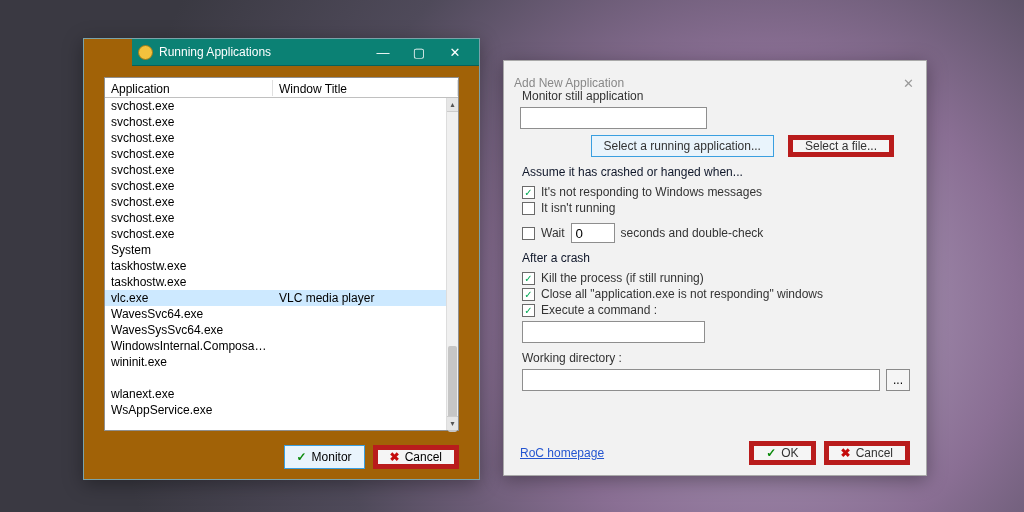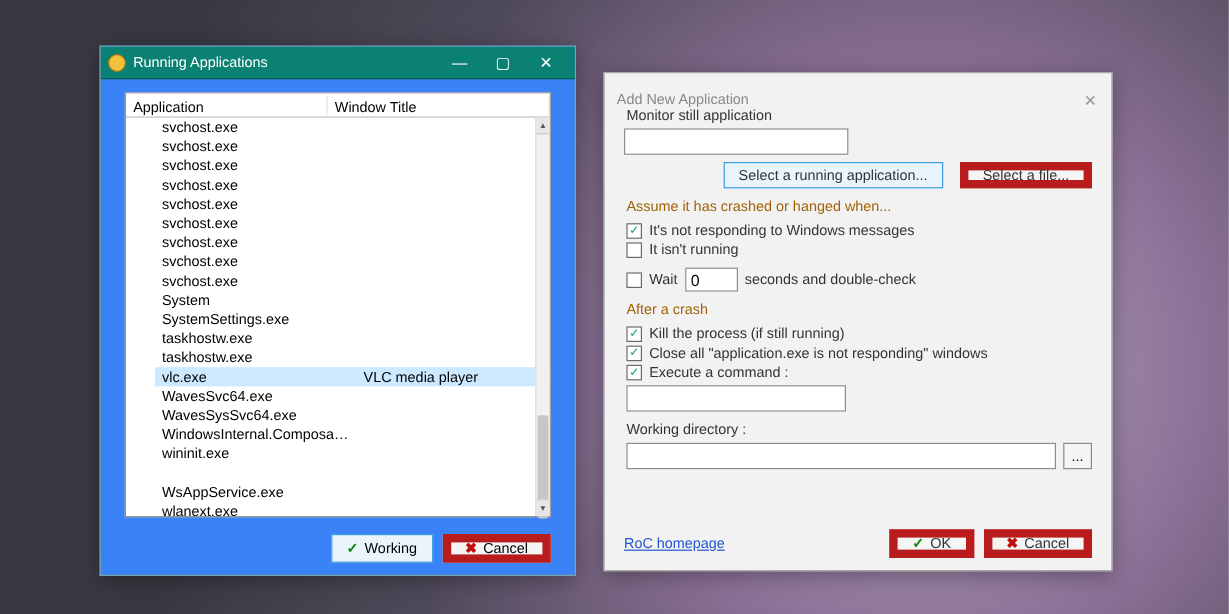--- a/index.html
+++ b/index.html
@@ -4,22 +4,23 @@
 <style>
   * { box-sizing: border-box; font-family: "Segoe UI", Tahoma, sans-serif; }
   html,body { margin:0; padding:0; width:1024px; height:512px; overflow:hidden; }
   body {
     background: radial-gradient(circle at 75% 60%, #b5a5c2 0%, #8a6f94 30%, #4f4a5a 55%, #3a3942 80%);
     position:relative;
   }
   
   .win-a {
     position:absolute; left:83px; top:38px; width:397px; height:442px;
-    background:#3b82f6; border:1px solid #7aa3aa;
+    background:#a16207; border:1px solid #7aa3aa;
     box-shadow:0 4px 18px rgba(0,0,0,0.35);
+    padding-left:48px;
   }
   .titlebar {
     height:27px; background:#0b8174; color:#fff;
     display:flex; align-items:center; padding:0 6px 0 6px; font-size:12px;
     border-bottom:1px solid #07615a;
   }
   .titlebar .app-ico {
     width:15px; height:15px; border-radius:50%;
     background:#f3c23d; border:1px solid #a17c18; margin-right:6px;
     display:inline-block;
@@ -39,40 +40,39 @@
     align-items:center;
   }
   .list-header .col {
     padding:2px 6px 0 6px; border-right:1px solid #e0e0e0;
   }
   .col-app { width:168px; }
   .col-title { flex:1; }
   .list-body {
     position:absolute; top:20px; bottom:0; left:0; right:0; overflow:hidden;
     font-size:12px;
-    margin-left:24px;
   }
   .row { display:flex; height:16px; line-height:16px; cursor:default; }
   .row .c1 { width:168px; padding-left:6px; white-space:nowrap; overflow:hidden; text-overflow:ellipsis; }
   .row .c2 { flex:1; padding-left:6px; }
   .row.selected { background:#cde9ff;justify-content:center; }
   .scrollbar-v {
     position:absolute; right:0; top:20px; bottom:0; width:12px; background:#f0f0f0;
     border-left:1px solid #ddd;
   }
   .sb-arrow { height:14px; background:#e6e6e6; display:flex; align-items:center; justify-content:center; font-size:8px; color:#555;}
   .sb-arrow:first-child { border-bottom:1px solid #ccc; }
   .sb-arrow:last-child { position:absolute; bottom:0; left:0; right:0; border-top:1px solid #ccc;}
   .sb-thumb { position:absolute; left:1px; right:1px; top:248px; height:86px; background:#c6c6c6; border-radius:2px; }
   .win-a .btnbar {
     position:absolute; bottom:10px; right:20px; display:flex; gap:8px;
   }
   .std-btn {
     height:24px; padding:0 12px; font-size:12px; background:#f5f5f5;
-    border:7px solid #b91c1c; display:flex; align-items:center; gap:5px; cursor:pointer;
+    border:5px solid #b91c1c; display:flex; align-items:center; gap:5px; cursor:pointer;
   }
   .std-btn.primary { border:1px solid #3a9fe0; background:#e9f4fc; }
   .ico-check { color:#0a8a0a; font-weight:bold; }
   .ico-cross { color:#c40c0c; font-weight:bold; }
 
   
   .win-b {
     position:absolute; left:503px; top:60px; width:424px; height:416px;
     background:#f2f2f2; border:1px solid #a9a9a9;
     box-shadow:0 4px 18px rgba(0,0,0,0.35);
@@ -82,23 +82,23 @@
     height:24px; padding:20px 8px 0 10px; font-size:12px; color:#888;
     display:flex; align-items:center;text-align:right;
   }
   .win-b .dlg-title .spacer{flex:1;}
   .win-b .close-x { color:#999; cursor:pointer; font-size:13px; padding:0 4px;}
   .sec-label { margin:4px 0 4px 18px; }
   .txtbox {
     margin:0 16px 6px 16px;
     height:22px; border:1px solid #8e8e8e; background:#fff; padding:0 4px;
   }
-  .btnrow-a { display:flex; gap:14px; justify-content:flex-end; margin:0 16px 8px 0;}
+  .btnrow-a { display:flex; gap:14px; justify-content:flex-end; margin:0 32px 8px 0;}
   .btnrow-a .std-btn { height:22px; }
-  .section-head { margin:8px 0 6px 18px; color:#a16207;}
+  .section-head { margin:8px 0 6px 18px; color:#0f172a;}
   .chkline { display:flex; align-items:center; gap:6px; margin:2px 0 2px 18px; }
   .chkbox {
     width:13px; height:13px; border:1px solid #6a6a6a; background:#fff;
     display:inline-flex; align-items:center; justify-content:center; font-size:10px; color:#0a5;
   }
   .chkbox.off { color:transparent; }
   .waitline { display:flex; align-items:center; gap:6px; margin:8px 0 4px 18px; }
   .numbox { width:44px; height:20px; border:1px solid #8e8e8e; background:#fff; padding:0 4px; }
   .wide-txt {
     margin:2px 16px 6px 18px; height:22px; border:1px solid #8e8e8e; background:#fff;
@@ -166,24 +166,20 @@
         </div>
         <div class="row">
           <div class="c1">svchost.exe</div>
           <div class="c2"></div>
         </div>
         <div class="row">
           <div class="c1">System</div>
           <div class="c2"></div>
         </div>
         <div class="row">
-          <div class="c1">SystemSettings.exe</div>
-          <div class="c2"></div>
-        </div>
-        <div class="row">
           <div class="c1">taskhostw.exe</div>
           <div class="c2"></div>
         </div>
         <div class="row">
           <div class="c1">taskhostw.exe</div>
           <div class="c2"></div>
         </div>
         <div class="row selected">
           <div class="c1">vlc.exe</div>
           <div class="c2">VLC media player</div>
@@ -201,39 +197,39 @@
           <div class="c2"></div>
         </div>
         <div class="row">
           <div class="c1">wininit.exe</div>
           <div class="c2"></div>
         </div>
         <div class="row">
           <div class="c2"></div>
         </div>
         <div class="row">
+          <div class="c1">wlanext.exe</div>
+          <div class="c2"></div>
+        </div>
+        <div class="row">
           <div class="c1">WsAppService.exe</div>
-          <div class="c2"></div>
-        </div>
-        <div class="row">
-          <div class="c1">wlanext.exe</div>
           <div class="c2"></div>
         </div>
       </div>
     <div class="scrollbar-v">
       <div class="sb-arrow">▴</div>
       <div class="sb-thumb"></div>
       <div class="sb-arrow">▾</div>
     </div>
   </div>
 
   <div class="btnbar">
     <div class="std-btn primary">
       <span class="ico-check">✓</span>
-      <span>Working</span>
+      <span>Monitor</span>
     </div>
     <div class="std-btn">
       <span class="ico-cross">✖</span>
       <span>Cancel</span>
     </div>
   </div>
 </div>
 
 <div class="win-b">
   <div class="dlg-title">

